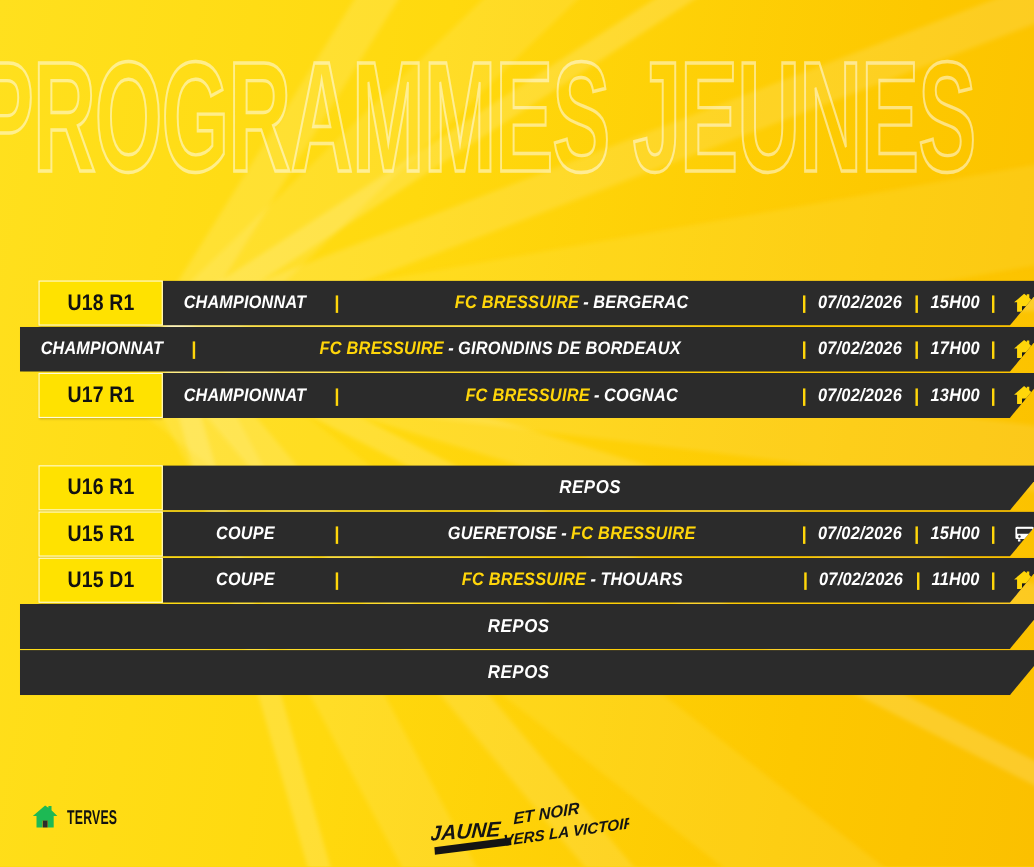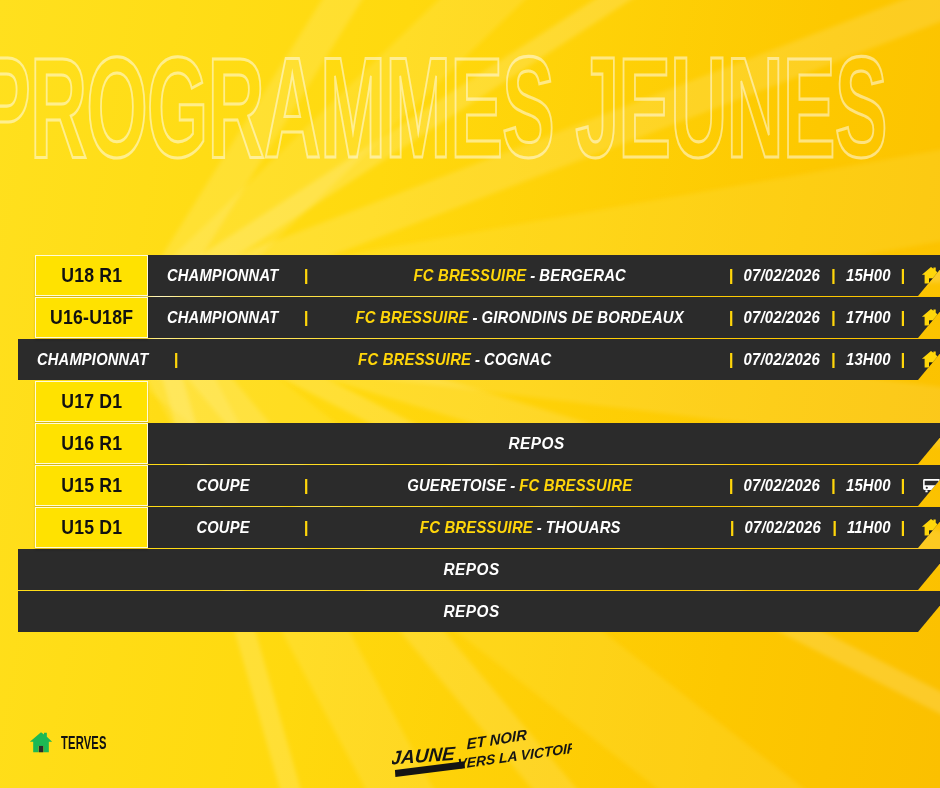--- a/index.html
+++ b/index.html
@@ -194,23 +194,20 @@
           </div>
           <div class="venue">
             <svg width="22" height="21" viewBox="0 0 24 24" aria-hidden="true">
               <path fill="#FFD60A" d="M12 2.3 1.6 11.2h3.1V21h5.1v-5.7h4.4V21h5.1v-9.8h3.1L17.4 6.6V2.9h-2.6v1.5z"></path>
               <rect x="9.9" y="15.1" width="4.2" height="5.9" fill="rgba(0,0,0,.45)"></rect>
             </svg>
           </div>
         </div>
       </div>
       <div class="row">
-        <div class="badge">
-          <span>U16-U18F</span>
-        </div>
         <div class="bar">
           <div class="comp-wrap">
             <span class="comp">CHAMPIONNAT</span>
           </div>
           <div class="sep-slot">
             <span class="sep">|</span>
           </div>
           <div class="match">
             <span class="home-team">FC BRESSUIRE</span>
             <span class="dash">-</span>
@@ -225,20 +222,23 @@
           </div>
           <div class="venue">
             <svg width="22" height="21" viewBox="0 0 24 24" aria-hidden="true">
               <path fill="#FFD60A" d="M12 2.3 1.6 11.2h3.1V21h5.1v-5.7h4.4V21h5.1v-9.8h3.1L17.4 6.6V2.9h-2.6v1.5z"></path>
               <rect x="9.9" y="15.1" width="4.2" height="5.9" fill="rgba(0,0,0,.45)"></rect>
             </svg>
           </div>
         </div>
       </div>
       <div class="row">
+        <div class="badge">
+          <span>U17 R1</span>
+        </div>
         <div class="bar">
           <div class="comp-wrap">
             <span class="comp">CHAMPIONNAT</span>
           </div>
           <div class="sep-slot">
             <span class="sep">|</span>
           </div>
           <div class="match">
             <span class="home-team">FC BRESSUIRE</span>
             <span class="dash">-</span>
@@ -253,23 +253,20 @@
           </div>
           <div class="venue">
             <svg width="22" height="21" viewBox="0 0 24 24" aria-hidden="true">
               <path fill="#FFD60A" d="M12 2.3 1.6 11.2h3.1V21h5.1v-5.7h4.4V21h5.1v-9.8h3.1L17.4 6.6V2.9h-2.6v1.5z"></path>
               <rect x="9.9" y="15.1" width="4.2" height="5.9" fill="rgba(0,0,0,.45)"></rect>
             </svg>
           </div>
         </div>
       </div>
       <div class="row">
-        <div class="badge">
-          <span>U17 D1</span>
-        </div>
       </div>
       <div class="row">
         <div class="badge">
           <span>U16 R1</span>
         </div>
         <div class="bar">
           <div class="status repos">REPOS</div>
         </div>
       </div>
       <div class="row">

